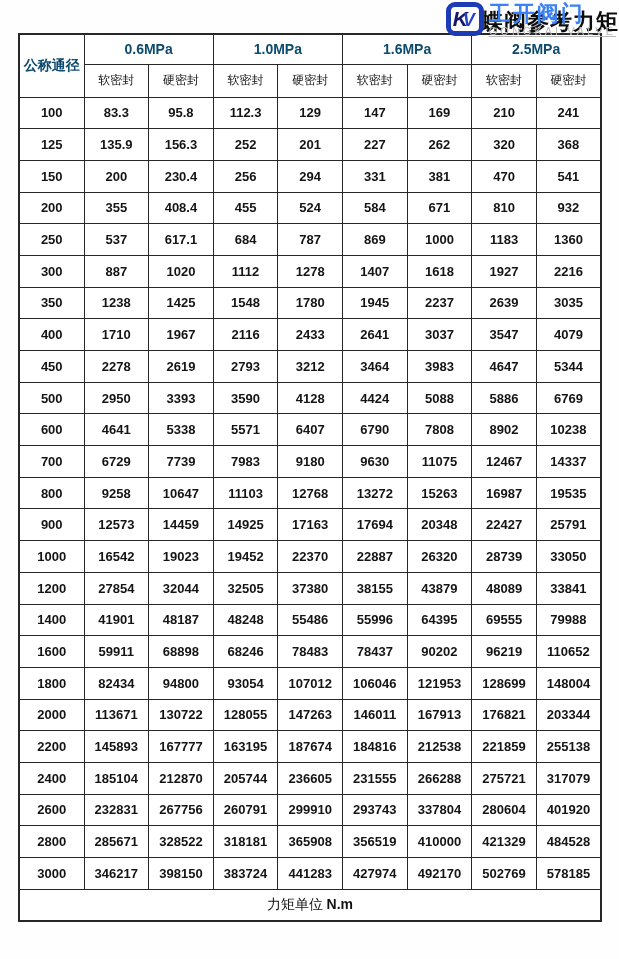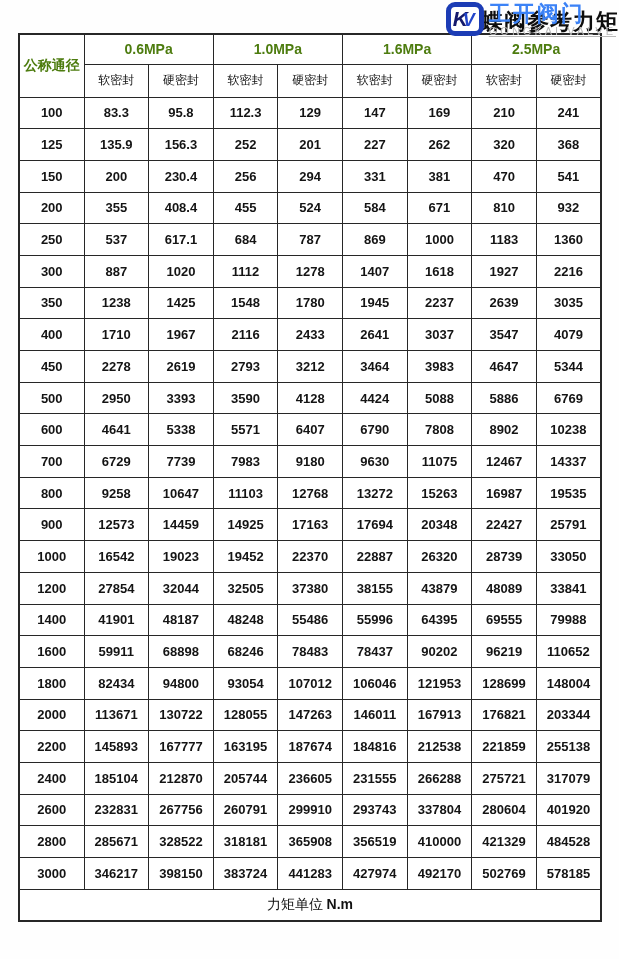--- a/index.html
+++ b/index.html
@@ -30,21 +30,21 @@
 
   
   table.torque {
     border-collapse:collapse; table-layout:fixed;
     width:584px; margin-left:18px;
     border:2px solid #272727;
     background:#ffffff;
   }
   .torque th, .torque td { border:1px solid #272727; text-align:center; vertical-align:middle; overflow:hidden; }
   .torque col.dn-col { width:65px; }
-  tr.pressure-row th { height:30px; font-size:14px; font-weight:bold; color:#4d7c0f; }
+  tr.pressure-row th { height:30px; font-size:14px; font-weight:bold; color:#0c4a6e; }
   th.dn-header, tr.seal-row th {
     font-family:"Liberation Serif","DejaVu Serif",serif;
     font-weight:normal; font-size:12px; color:#111;
   }
   tr.seal-row th { height:33px; }
   tbody td { height:31.7px; font-size:13px; font-weight:600; color:#141414; }
   tbody td.dn { font-weight:700; }
   tfoot td {
     height:32px; text-align:left; 
     font-family:"Liberation Serif","DejaVu Serif",serif;

